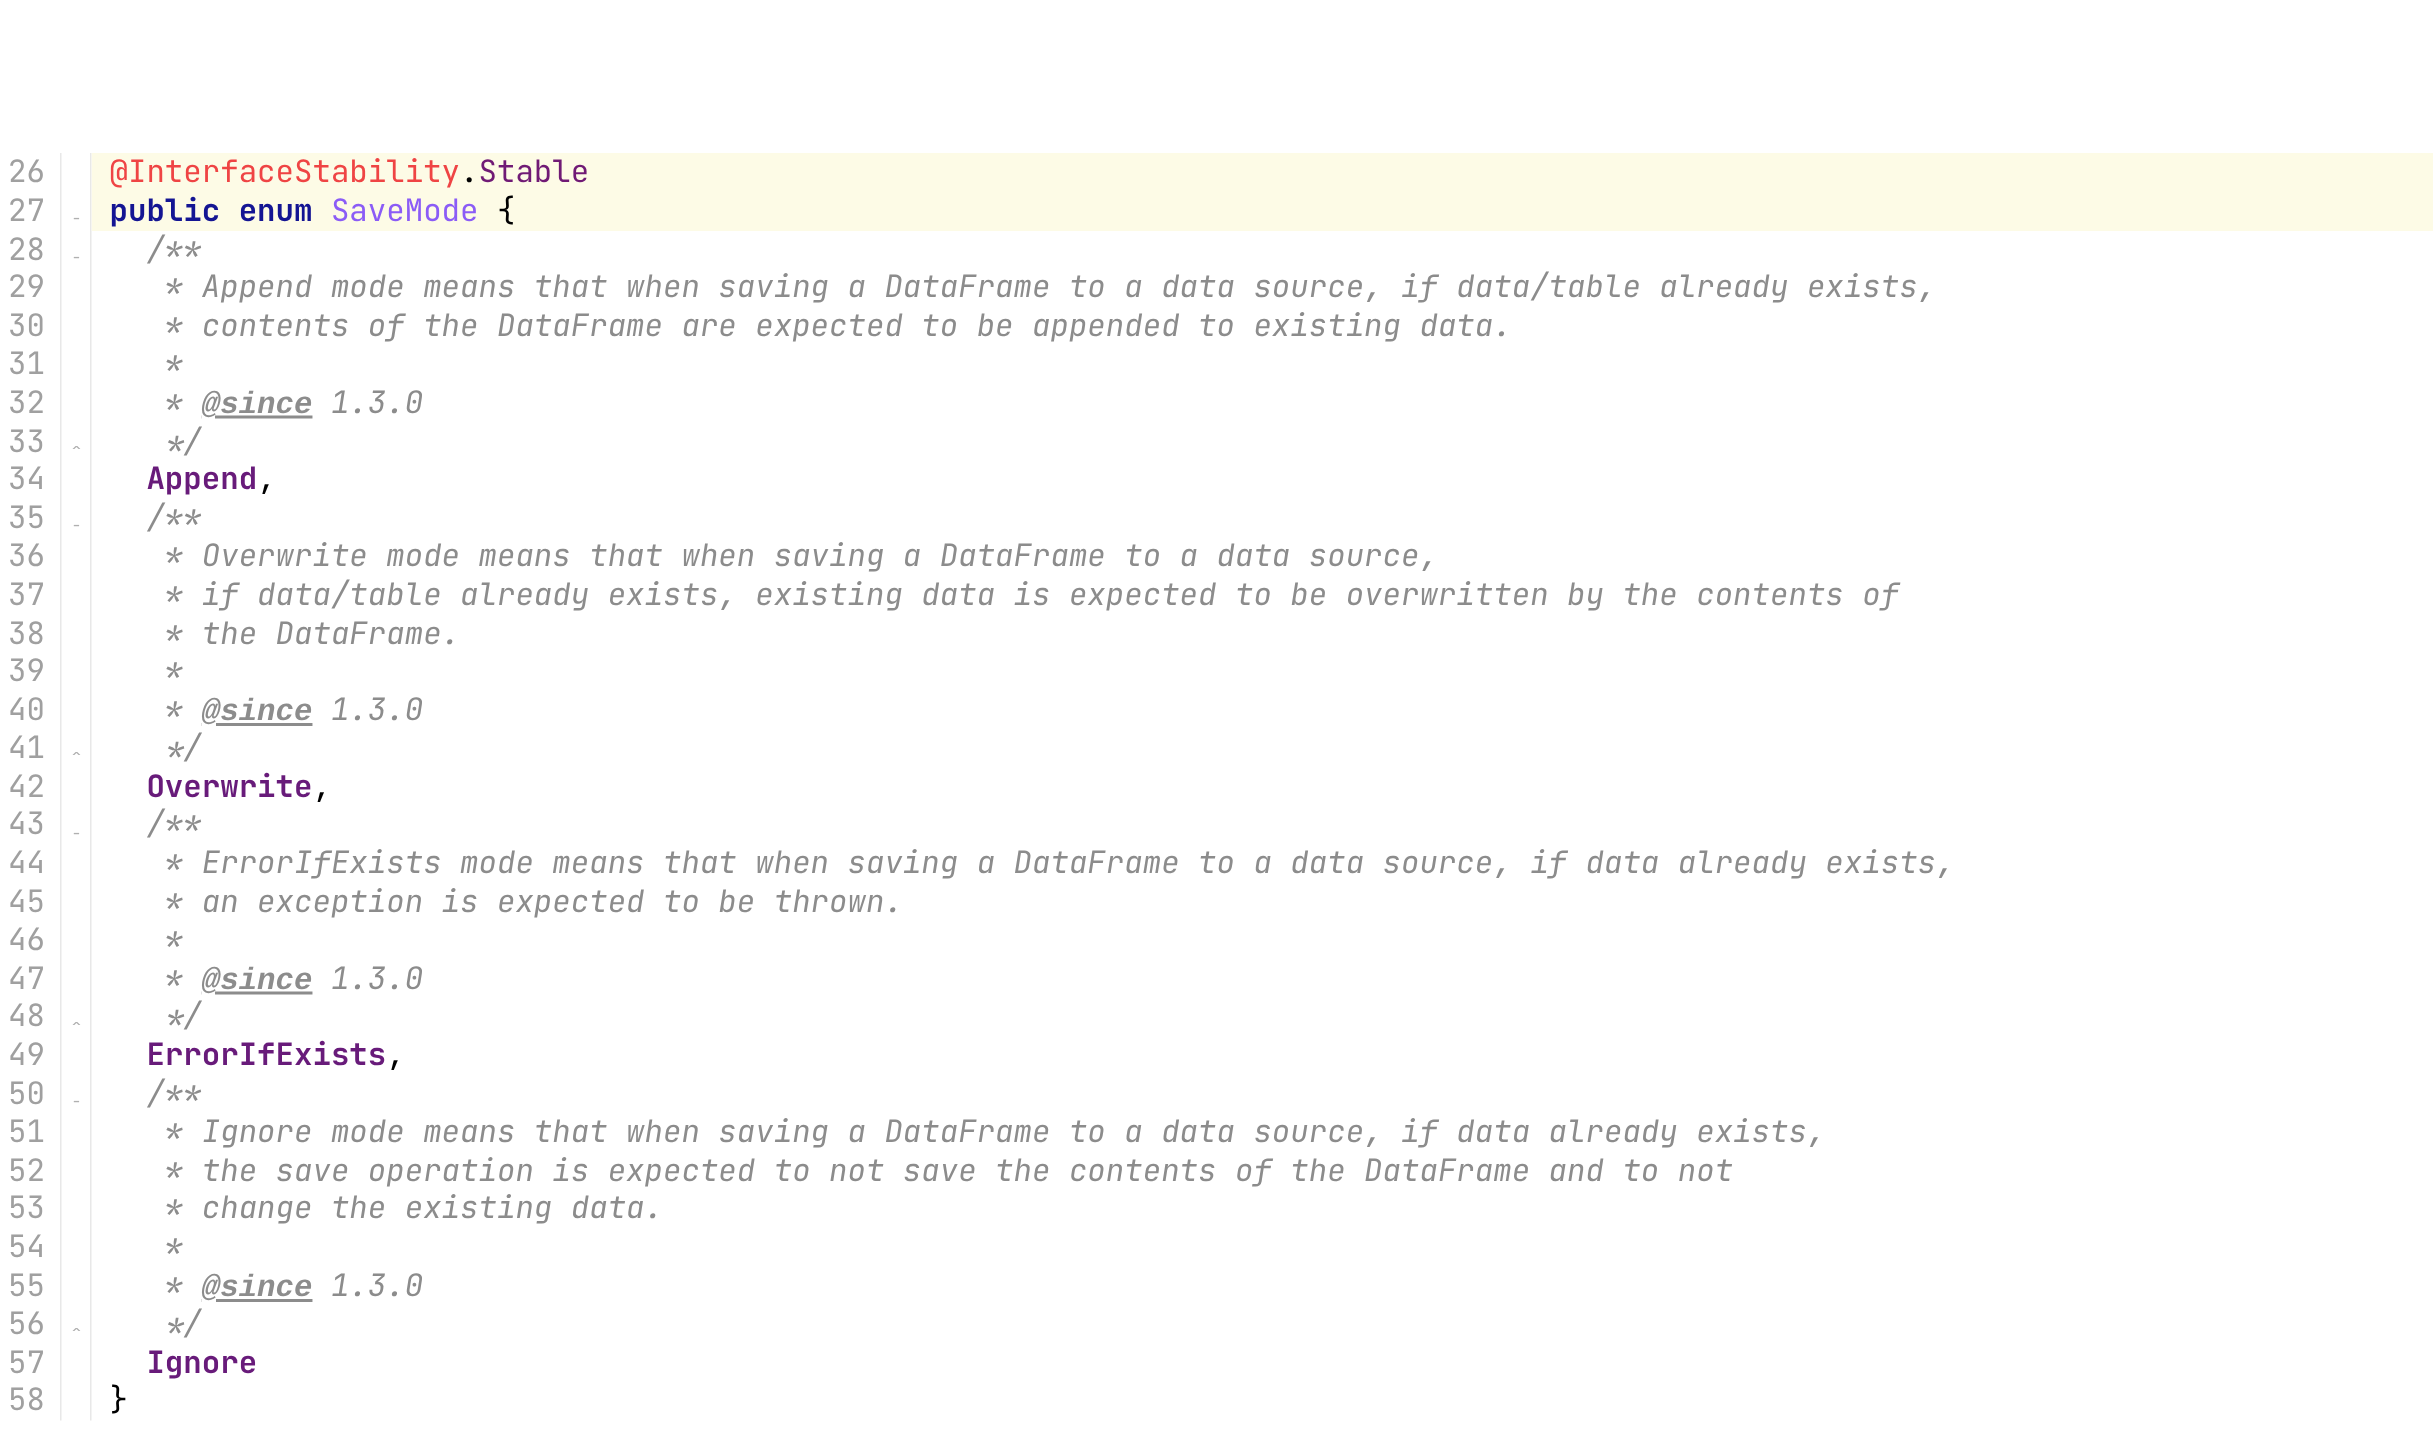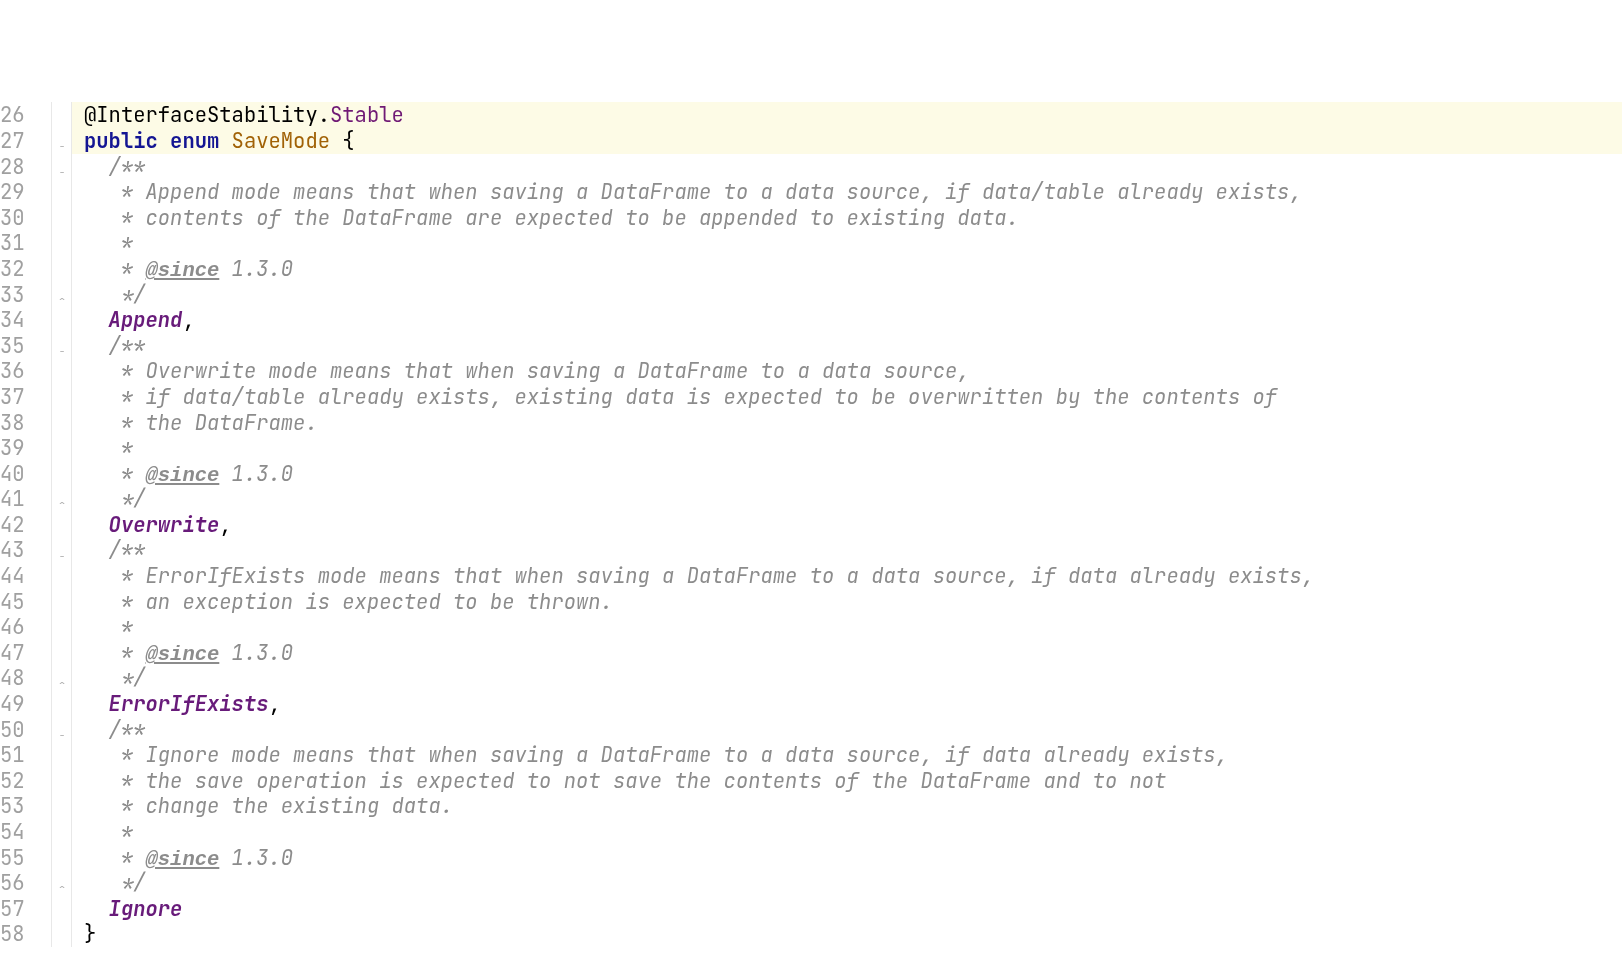--- a/index.html
+++ b/index.html
@@ -6,24 +6,25 @@
   body {
     font-family: "JetBrains Mono","Menlo","Consolas",monospace;
     font-size: 20.5px;
     line-height: 25.6px;
     background:#ffffff;
     color:#000000;
     white-space: pre;
   }
   .editor { display:flex; width:1622px; }
   .gutter {
-    width:52px;
+    width:41px;
     flex-shrink:0;
     background:#ffffff;
     color:#a0a0a0;
+    text-align:right;
     padding-right:10px;
     user-select:none;
     border-right:1px solid #e8e8e8;
   }
   .gutter .ln { height:25.6px; }
   .fold-col {
     width:20px;
     flex-shrink:0;
     position:relative;
     border-right:1px solid #e8e8e8;
@@ -32,27 +33,27 @@
     position:absolute;
     left:3px;
     font-size:11px;
     color:#b0b0b0;
     width:14px;
     text-align:center;
   }
   .code { flex:1; padding-left:12px; position:relative; overflow:hidden; }
   .row { height:25.6px; }
   .hl { background:#fdfbe6; margin-left:-12px; padding-left:12px; width:calc(100% + 12px); }
-  .annot   { color:#000000; }
+  .annot   { color:#ef4444; }
   .olive   { color:#701a75; }
   .keyword { color:#141593; font-weight:bold; }
-  .enum-name { color:#a16207; }
+  .enum-name { color:#8b5cf6; }
   .comment { color:#8c8c8c; font-style:italic; }
   .tag     { text-decoration:underline; font-weight:bold;font-family:Liberation Mono, monospace; }
-  .enum-const { color:#681b7a; font-weight:bold; font-style:italic; }
+  .enum-const { color:#681b7a; font-weight:bold; }
   .punct   { color:#000000; font-style:normal; font-weight:normal; }
 </style>
 </head>
 <body>
 
 
 
 <div class="editor">
   <div class="gutter" id="gutter"><div class="ln">26</div><div class="ln">27</div><div class="ln">28</div><div class="ln">29</div><div class="ln">30</div><div class="ln">31</div><div class="ln">32</div><div class="ln">33</div><div class="ln">34</div><div class="ln">35</div><div class="ln">36</div><div class="ln">37</div><div class="ln">38</div><div class="ln">39</div><div class="ln">40</div><div class="ln">41</div><div class="ln">42</div><div class="ln">43</div><div class="ln">44</div><div class="ln">45</div><div class="ln">46</div><div class="ln">47</div><div class="ln">48</div><div class="ln">49</div><div class="ln">50</div><div class="ln">51</div><div class="ln">52</div><div class="ln">53</div><div class="ln">54</div><div class="ln">55</div><div class="ln">56</div><div class="ln">57</div><div class="ln">58</div></div>
   <div class="fold-col" id="foldcol"><div class="fold-mark" style="top: 31.6px;">−</div><div class="fold-mark" style="top: 57.2px;">−</div><div class="fold-mark" style="top: 185.2px;">⌃</div><div class="fold-mark" style="top: 236.4px;">−</div><div class="fold-mark" style="top: 390px;">⌃</div><div class="fold-mark" style="top: 441.2px;">−</div><div class="fold-mark" style="top: 569.2px;">⌃</div><div class="fold-mark" style="top: 620.4px;">−</div><div class="fold-mark" style="top: 774px;">⌃</div></div>

